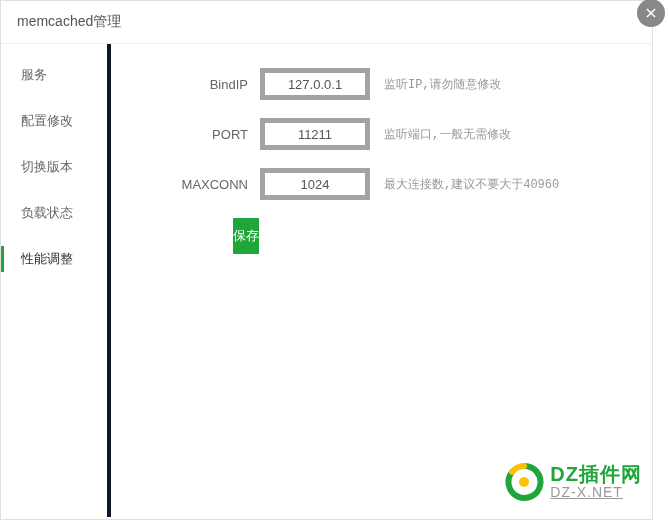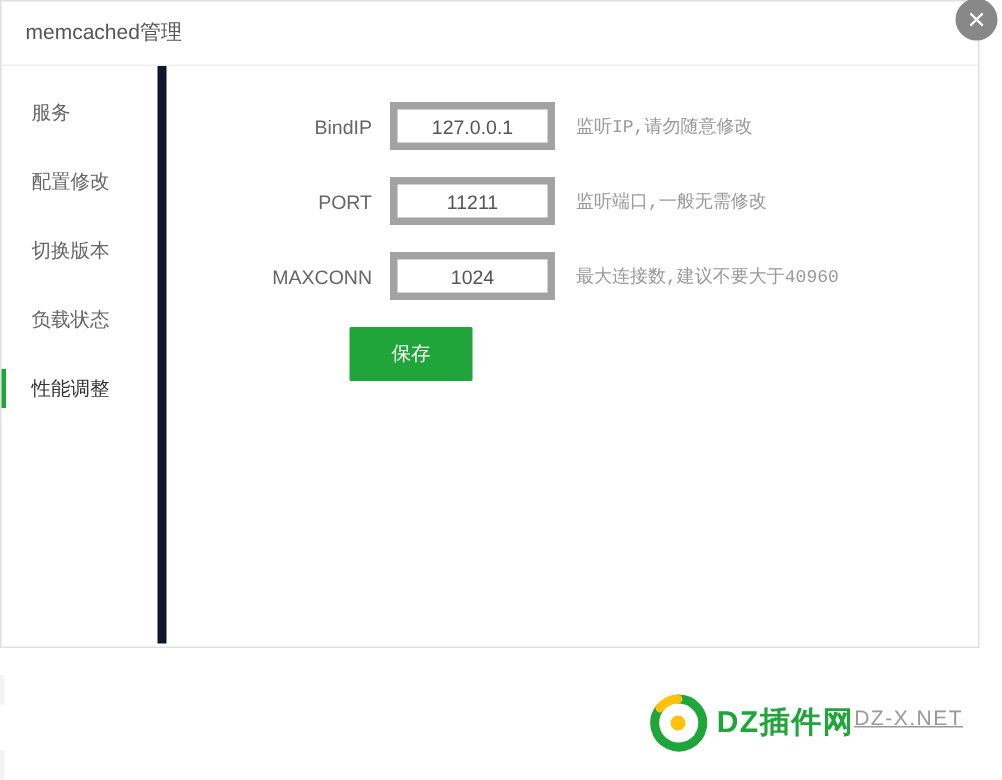--- a/index.html
+++ b/index.html
@@ -12,21 +12,21 @@
       font-size: 13px;
       color: #666;
       background: #fff;
       width: 668px;
       height: 520px;
       position: relative;
       overflow: hidden;
     }
     .modal {
       width: 653px;
-      height: 432px;
+      height: 520px;
       background: #fff;
       border: 1px solid #e0e0e0;
       position: relative;
     }
     .modal-header {
       padding: 12px 16px;
       border-bottom: 1px solid #eee;
       font-size: 14px;
       color: #555;
     }
@@ -48,21 +48,21 @@
     .close-btn svg {
       width: 14px;
       height: 14px;
     }
     .modal-body {
       display: flex;
       height: calc(100% - 45px);
     }
     .sidebar {
       width: 110px;
-      border-right: 6px solid #0f172a;
+      border-right: 4px solid #0f172a;
       padding-top: 8px;
     }
     .sidebar-item {
       padding: 14px 20px;
       cursor: pointer;
       color: #666;
       font-size: 13px;
     }
     .sidebar-item.active {
       color: #333;
@@ -108,41 +108,41 @@
       margin-left: 14px;
       color: #999;
       font-size: 12px;
       font-family: Liberation Mono, monospace;
     }
     .btn-save {
       margin-left: 102px;
       background: #20a53a;
       color: #fff;
       border: none;
-      padding: 9px 28px;
+      padding: 9px 0;
       font-size: 13px;
       cursor: pointer;
       border-radius: 1px;
     }
     .watermark {
       position: absolute;
       bottom: 18px;
       right: 26px;
       display: flex;
       align-items: center;
     }
     .watermark-icon {
       width: 40px;
       height: 40px;
       position: relative;
       margin-right: 6px;
     }
     .watermark-text {
       display: flex;
-      flex-direction: row;
+      flex-direction: column;
       line-height: 1.1;
     }
     .wm-main {
       font-size: 20px;
       font-weight: bold;
       color: #20a53a;
       letter-spacing: 1px;
     }
     .wm-sub {
       font-size: 14px;

